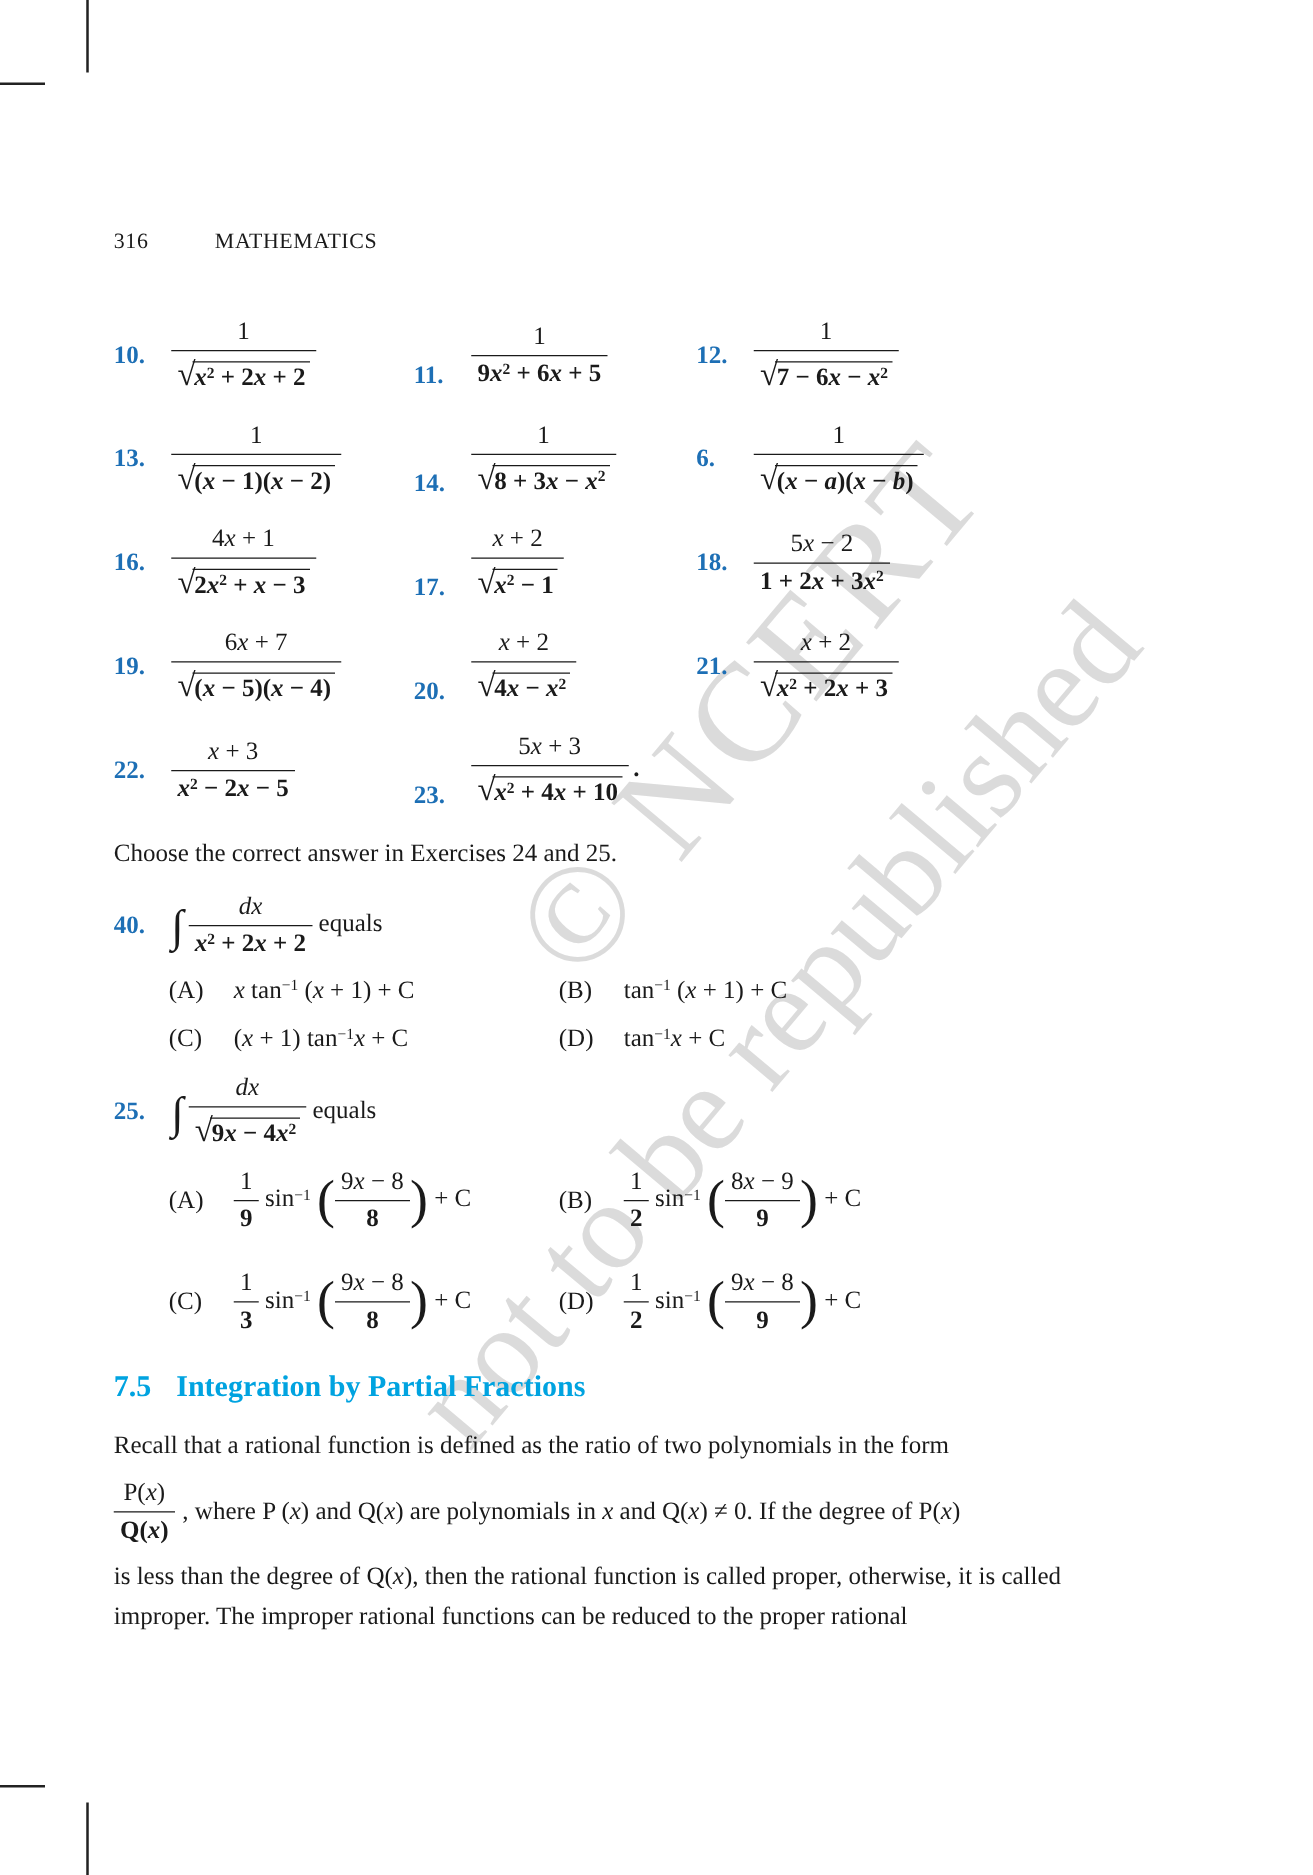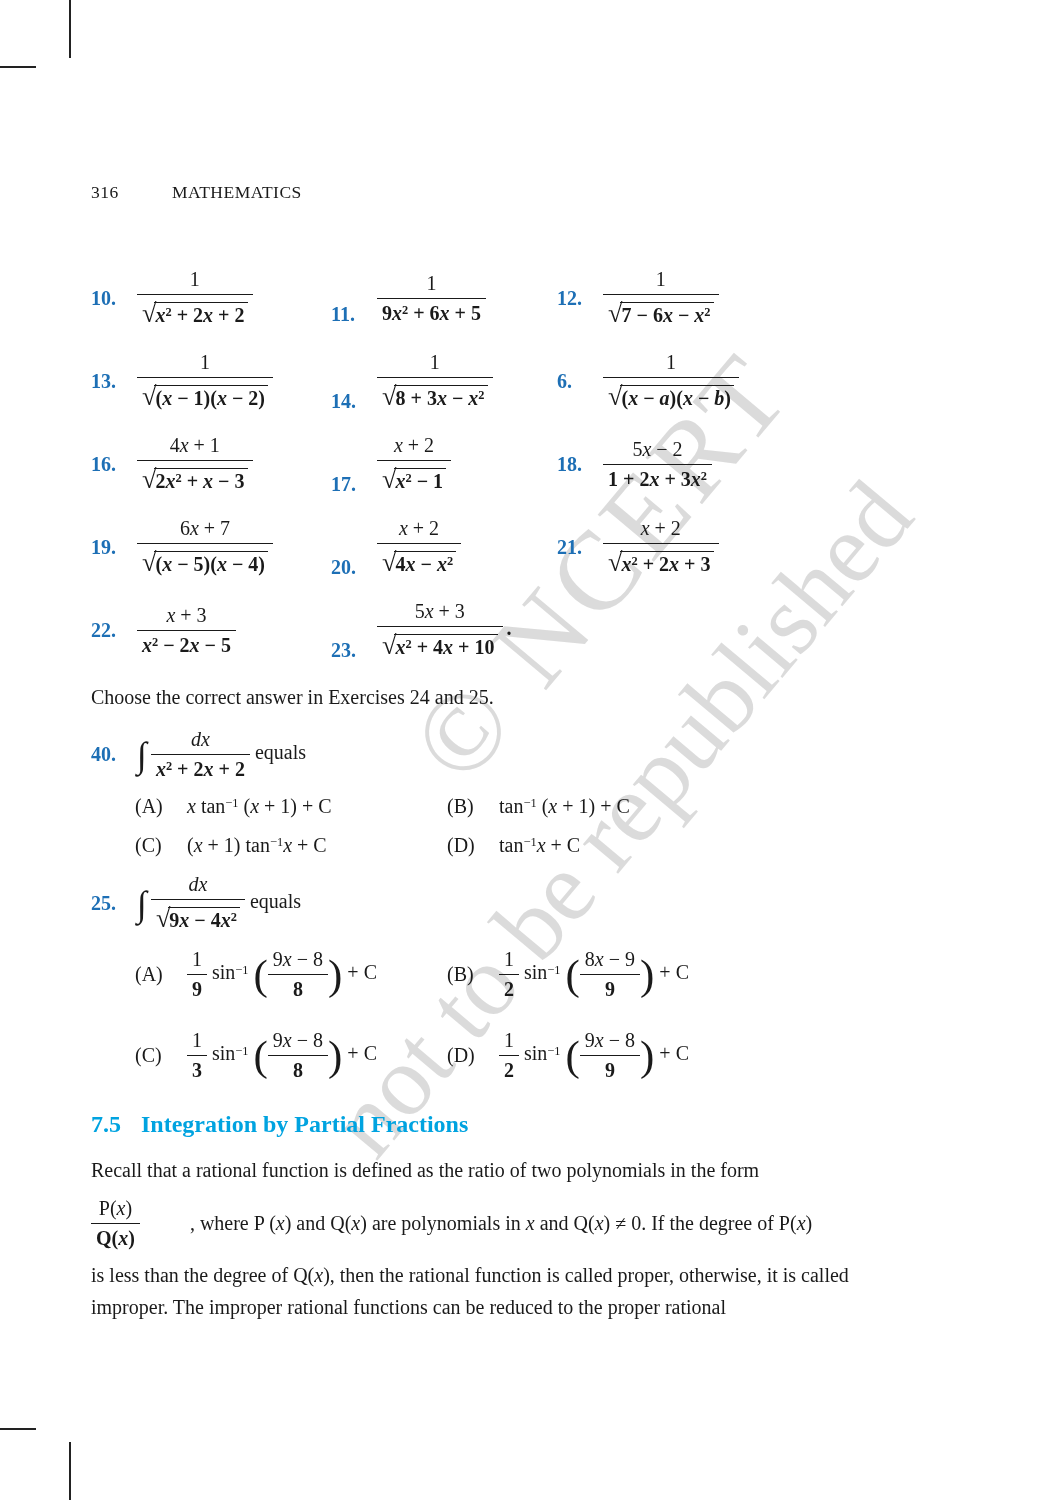--- a/index.html
+++ b/index.html
@@ -16,21 +16,21 @@
   
   .watermark{position:absolute;left:-40px;top:610px;width:1180px;transform:rotate(-50deg);
     color:var(--watermark,#c4c4c4);opacity:.6;z-index:0;pointer-events:none;text-align:center;}
   .wm1{font-size:112px;letter-spacing:6px;transform:translateX(180px);}
   .wm2{font-size:100px;margin-top:55px;white-space:nowrap;}
 
   .content{position:relative;z-index:1;padding:182px 126px 0 91px;font-size:20px;}
   .header{font-size:17.5px;letter-spacing:.5px;}
   .header .pgnum{display:inline-block;width:76px;}
 
-  .ex-grid{margin-top:64px;}
+  .ex-grid{margin-top:50px;}
   .ex-row{display:flex;align-items:center;margin-bottom:20px;min-height:62px;}
   .ex-cell{display:flex;align-items:center;}
   .c1{width:240px;}
   .c2{width:226px;align-items:flex-end;}
   .c3{flex:1;}
   .ex-num{font-weight:bold;color:var(--exnum,#1d6fb5);width:46px;flex:none;}
 
   
   .math{line-height:1.25;}
   .frac{display:inline-block;vertical-align:middle;text-align:center;}
@@ -47,21 +47,21 @@
   .choose{margin:24px 0 18px;}
   .q-head{display:flex;align-items:center;margin:6px 0 12px;}
   .opt-row{display:flex;margin:0 0 14px 44px;}
   .opt{display:flex;align-items:center;width:312px;}
   .opt-label{width:52px;flex:none;}
   .q25 .opt-row{margin-bottom:26px;}
 
   .section-head{color:var(--heading,#00a3e0);font-size:24px;margin:28px 0 16px;font-weight:bold;font-family:"Liberation Serif",serif;}
   .sec-num{margin-right:14px;}
   .para{line-height:1.6;margin:0 0 6px;}
-  .para-frac-line{display:flex;align-items:center;margin:10px 0 8px;gap:44px;}
+  .para-frac-line{display:flex;align-items:center;margin:10px 0 8px;}
   .pqfrac{margin-right:6px;}
 
   .footer{position:absolute;left:0;top:1501px;width:100%;text-align:center;font-size:16px;z-index:1;}
 </style>
 </head>
 <body>
 
 <div class="page">
 
   <div class="crop crop-tl-v"></div>

